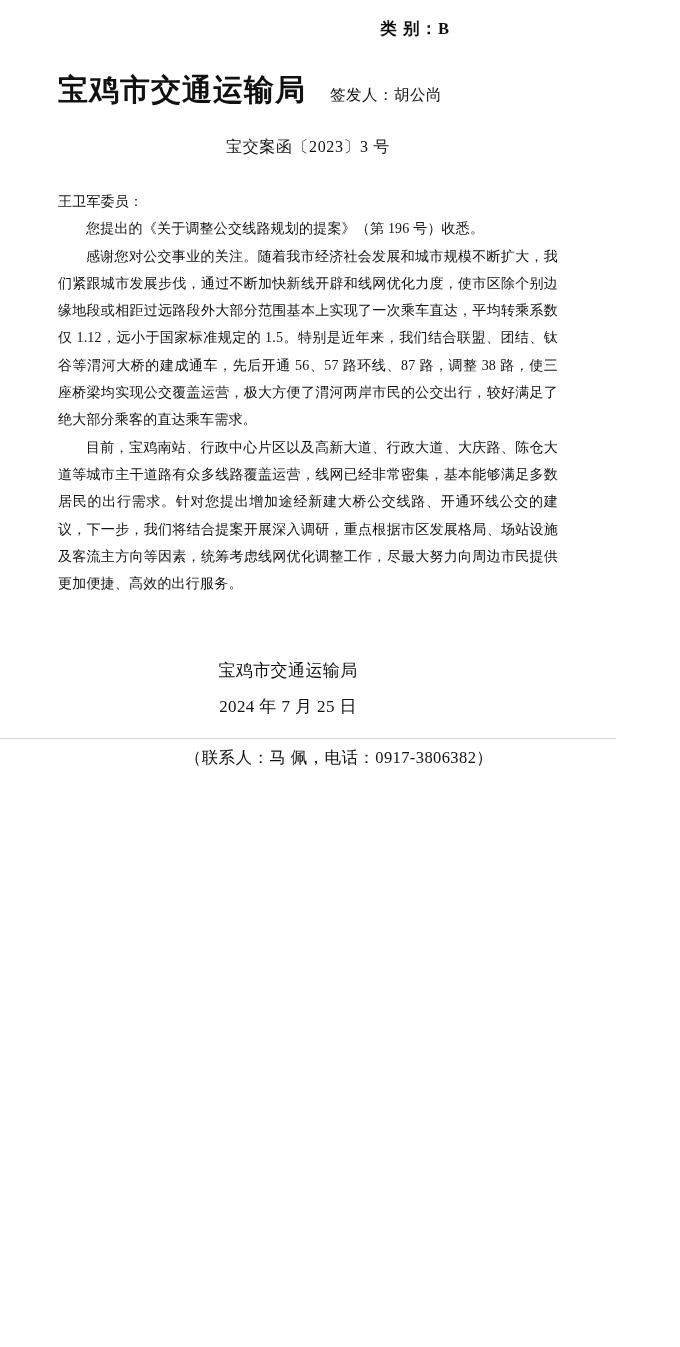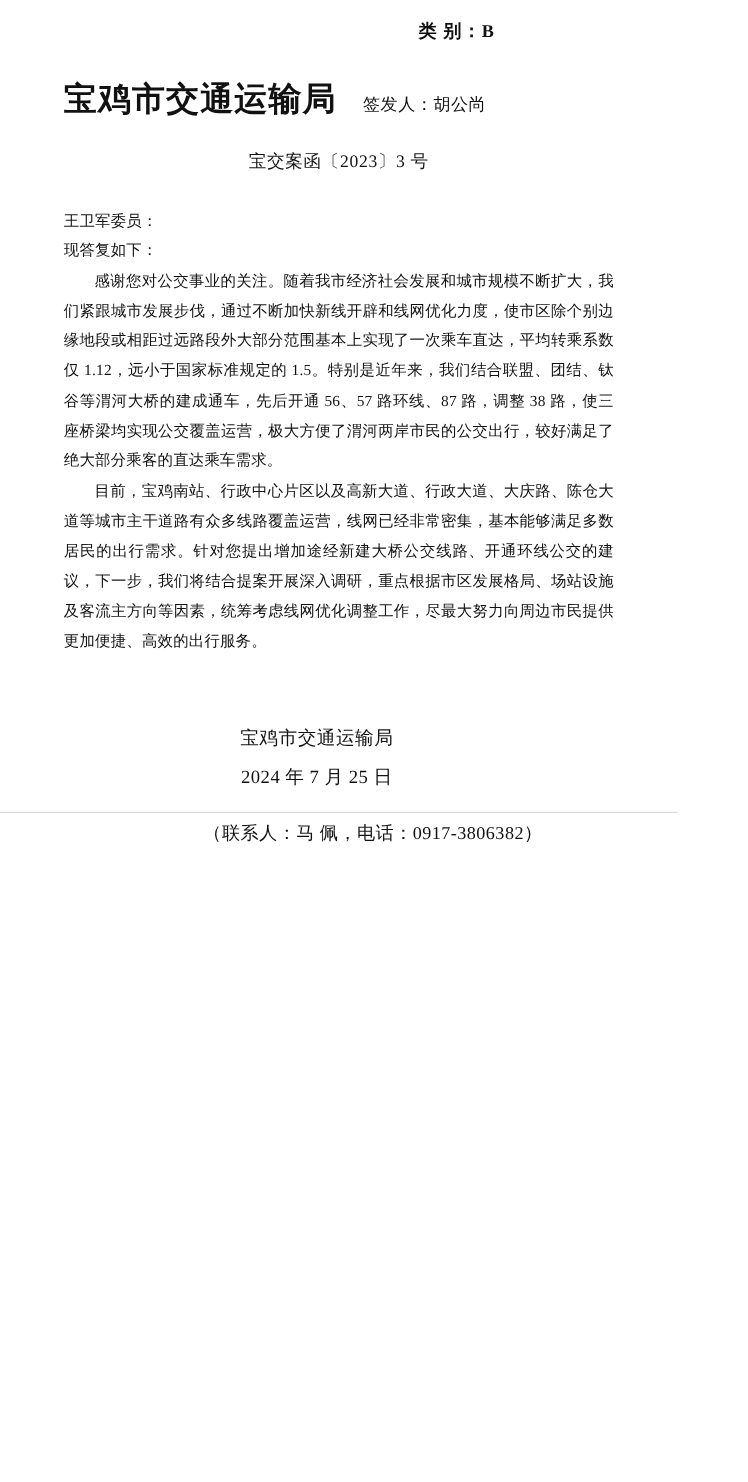--- a/index.html
+++ b/index.html
@@ -133,21 +133,21 @@
   <div class="letterhead">
     <div class="org-name">宝鸡市交通运输局</div>
     <div class="signer">签发人：胡公尚</div>
   </div>
 
   <div class="doc-number">宝交案函〔2023〕3 号</div>
 
 
   <div class="body-block">
     <p class="para no-indent salutation">王卫军委员：</p>
-    <p class="para no-indent">现答复如下：</p>
+    <p class="para">您提出的《关于调整公交线路规划的提案》（第 196 号）收悉。</p>
     <p class="para">感谢您对公交事业的关注。随着我市经济社会发展和城市规模不断扩大，我们紧跟城市发展步伐，通过不断加快新线开辟和线网优化力度，使市区除个别边缘地段或相距过远路段外大部分范围基本上实现了一次乘车直达，平均转乘系数仅 1.12，远小于国家标准规定的 1.5。特别是近年来，我们结合联盟、团结、钛谷等渭河大桥的建成通车，先后开通 56、57 路环线、87 路，调整 38 路，使三座桥梁均实现公交覆盖运营，极大方便了渭河两岸市民的公交出行，较好满足了绝大部分乘客的直达乘车需求。</p>
     <p class="para">目前，宝鸡南站、行政中心片区以及高新大道、行政大道、大庆路、陈仓大道等城市主干道路有众多线路覆盖运营，线网已经非常密集，基本能够满足多数居民的出行需求。针对您提出增加途经新建大桥公交线路、开通环线公交的建议，下一步，我们将结合提案开展深入调研，重点根据市区发展格局、场站设施及客流主方向等因素，统筹考虑线网优化调整工作，尽最大努力向周边市民提供更加便捷、高效的出行服务。</p>
   </div>
 
   <div class="sign-block">
     <div>宝鸡市交通运输局</div>
     <div>2024 年 7 月 25 日</div>
   </div>
 
   <div class="contact-line">（联系人：马 佩，电话：0917-3806382）</div>

